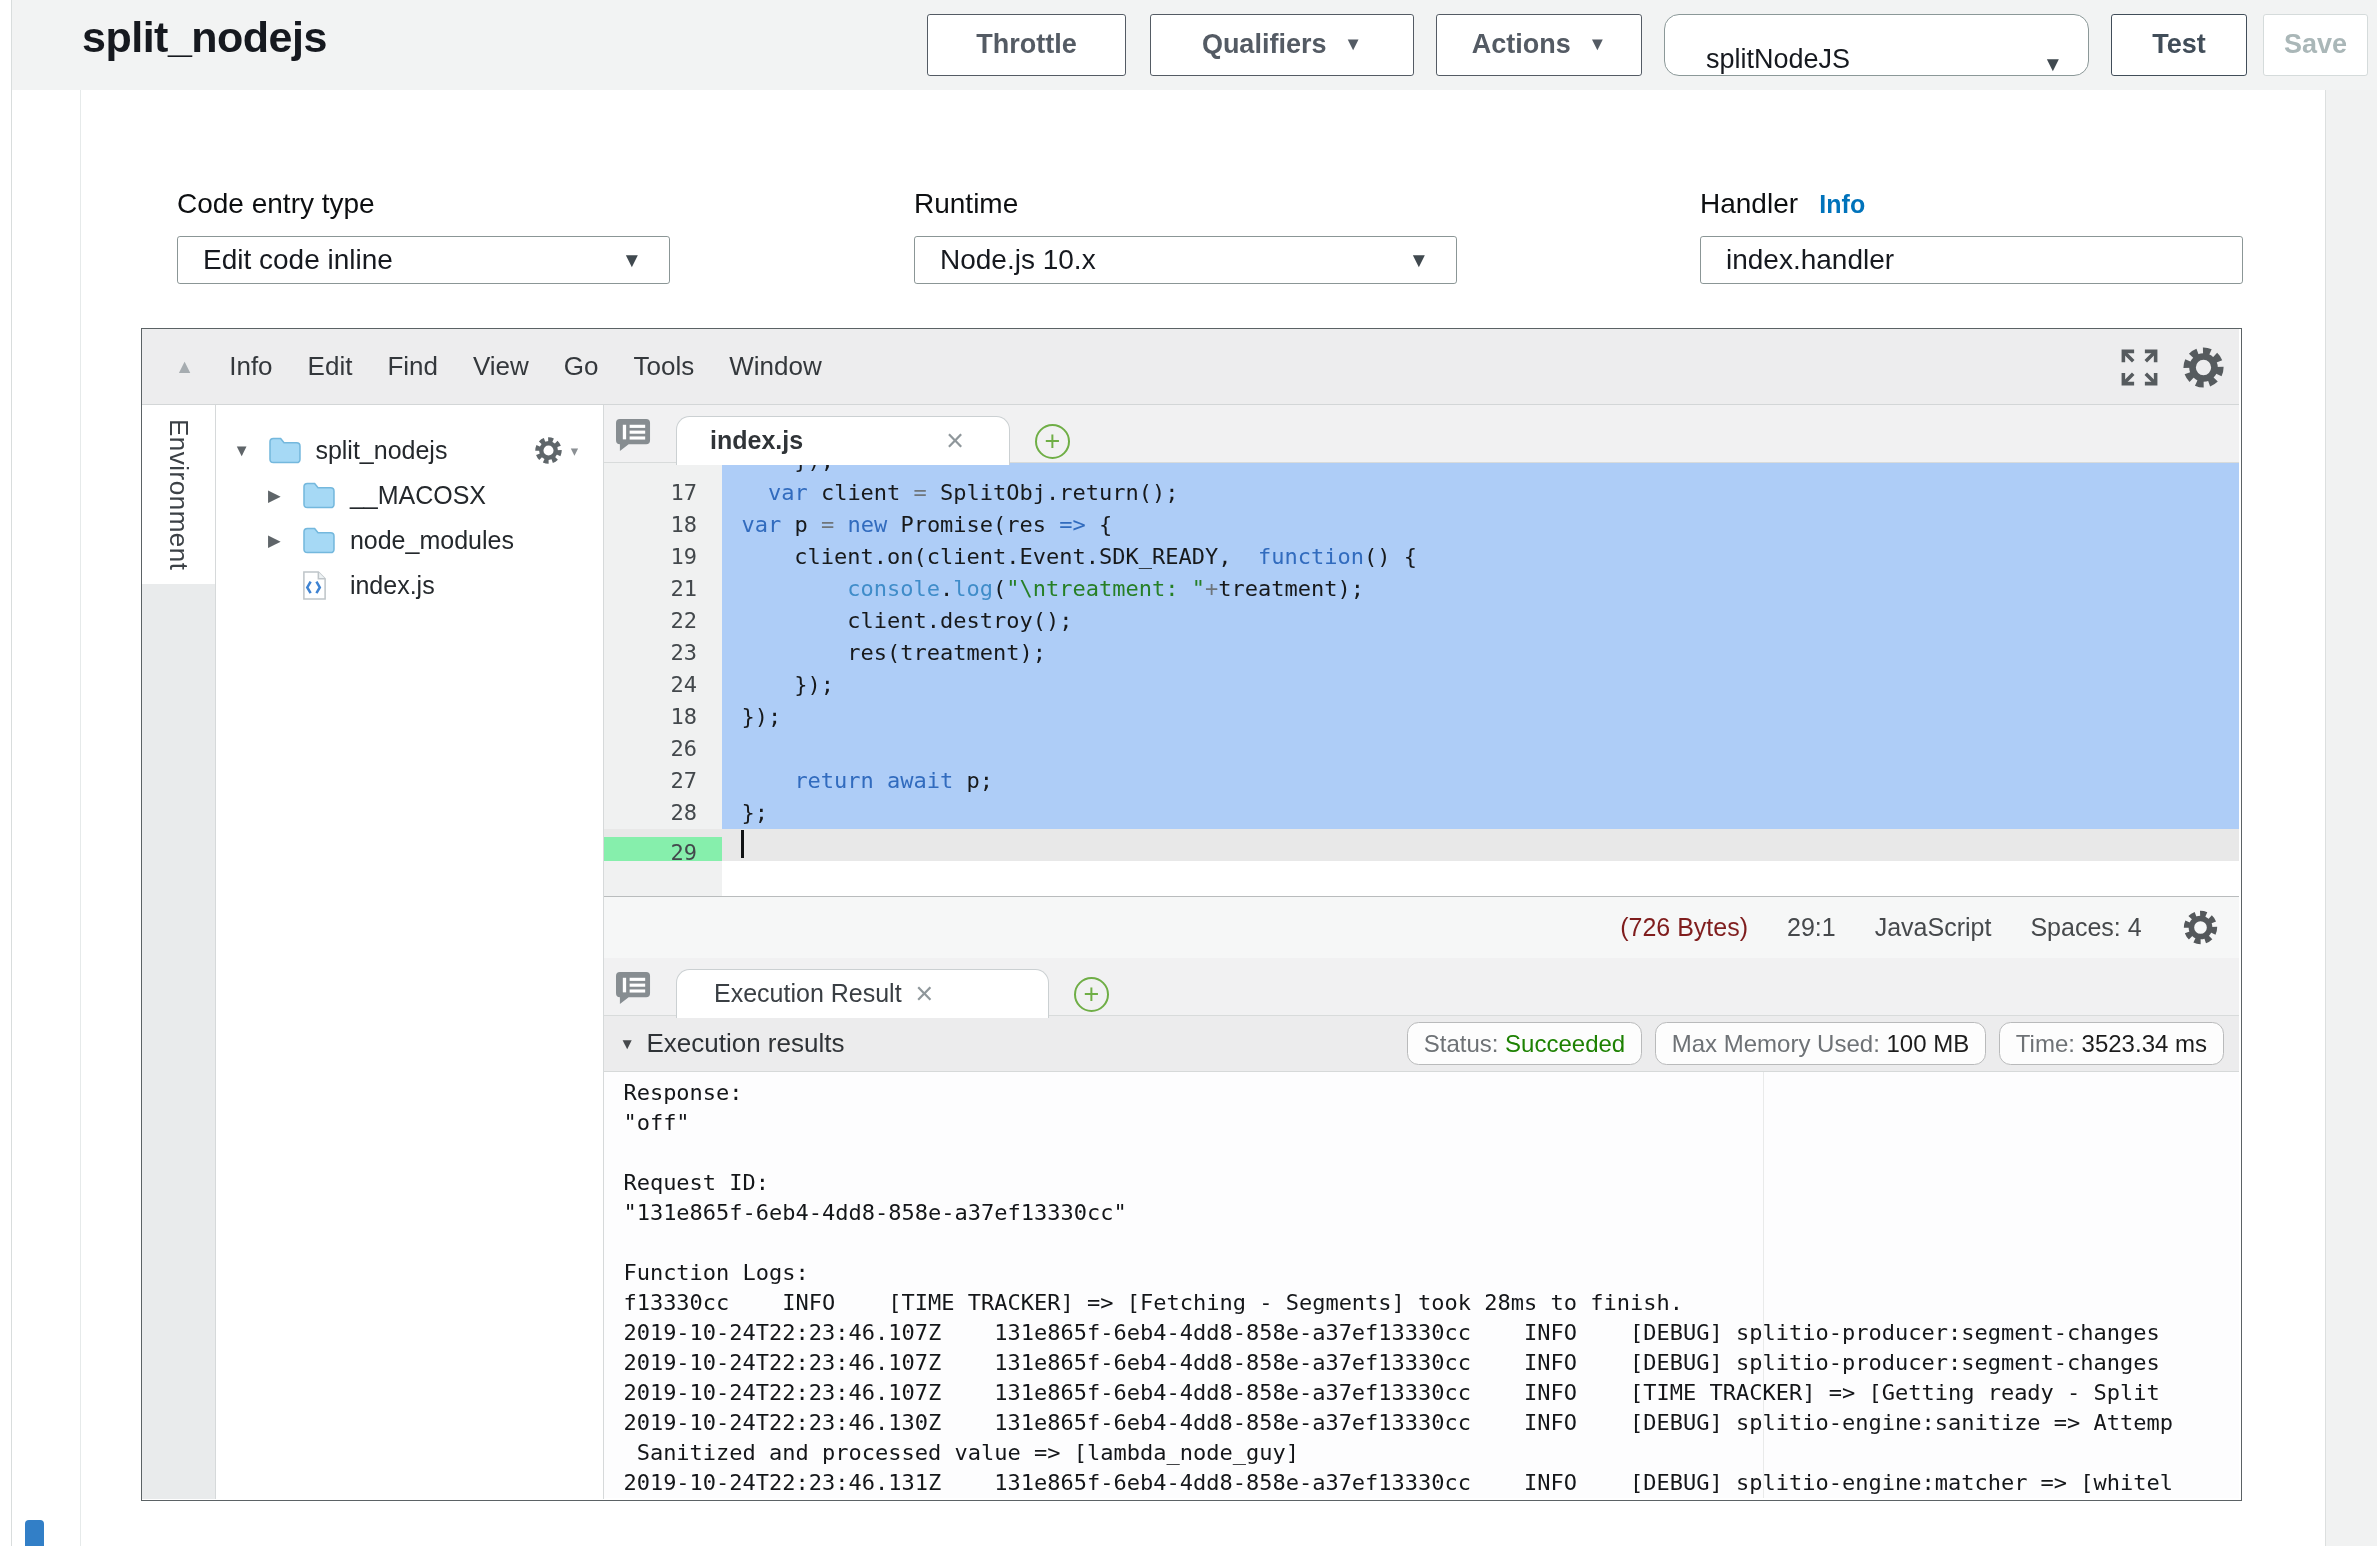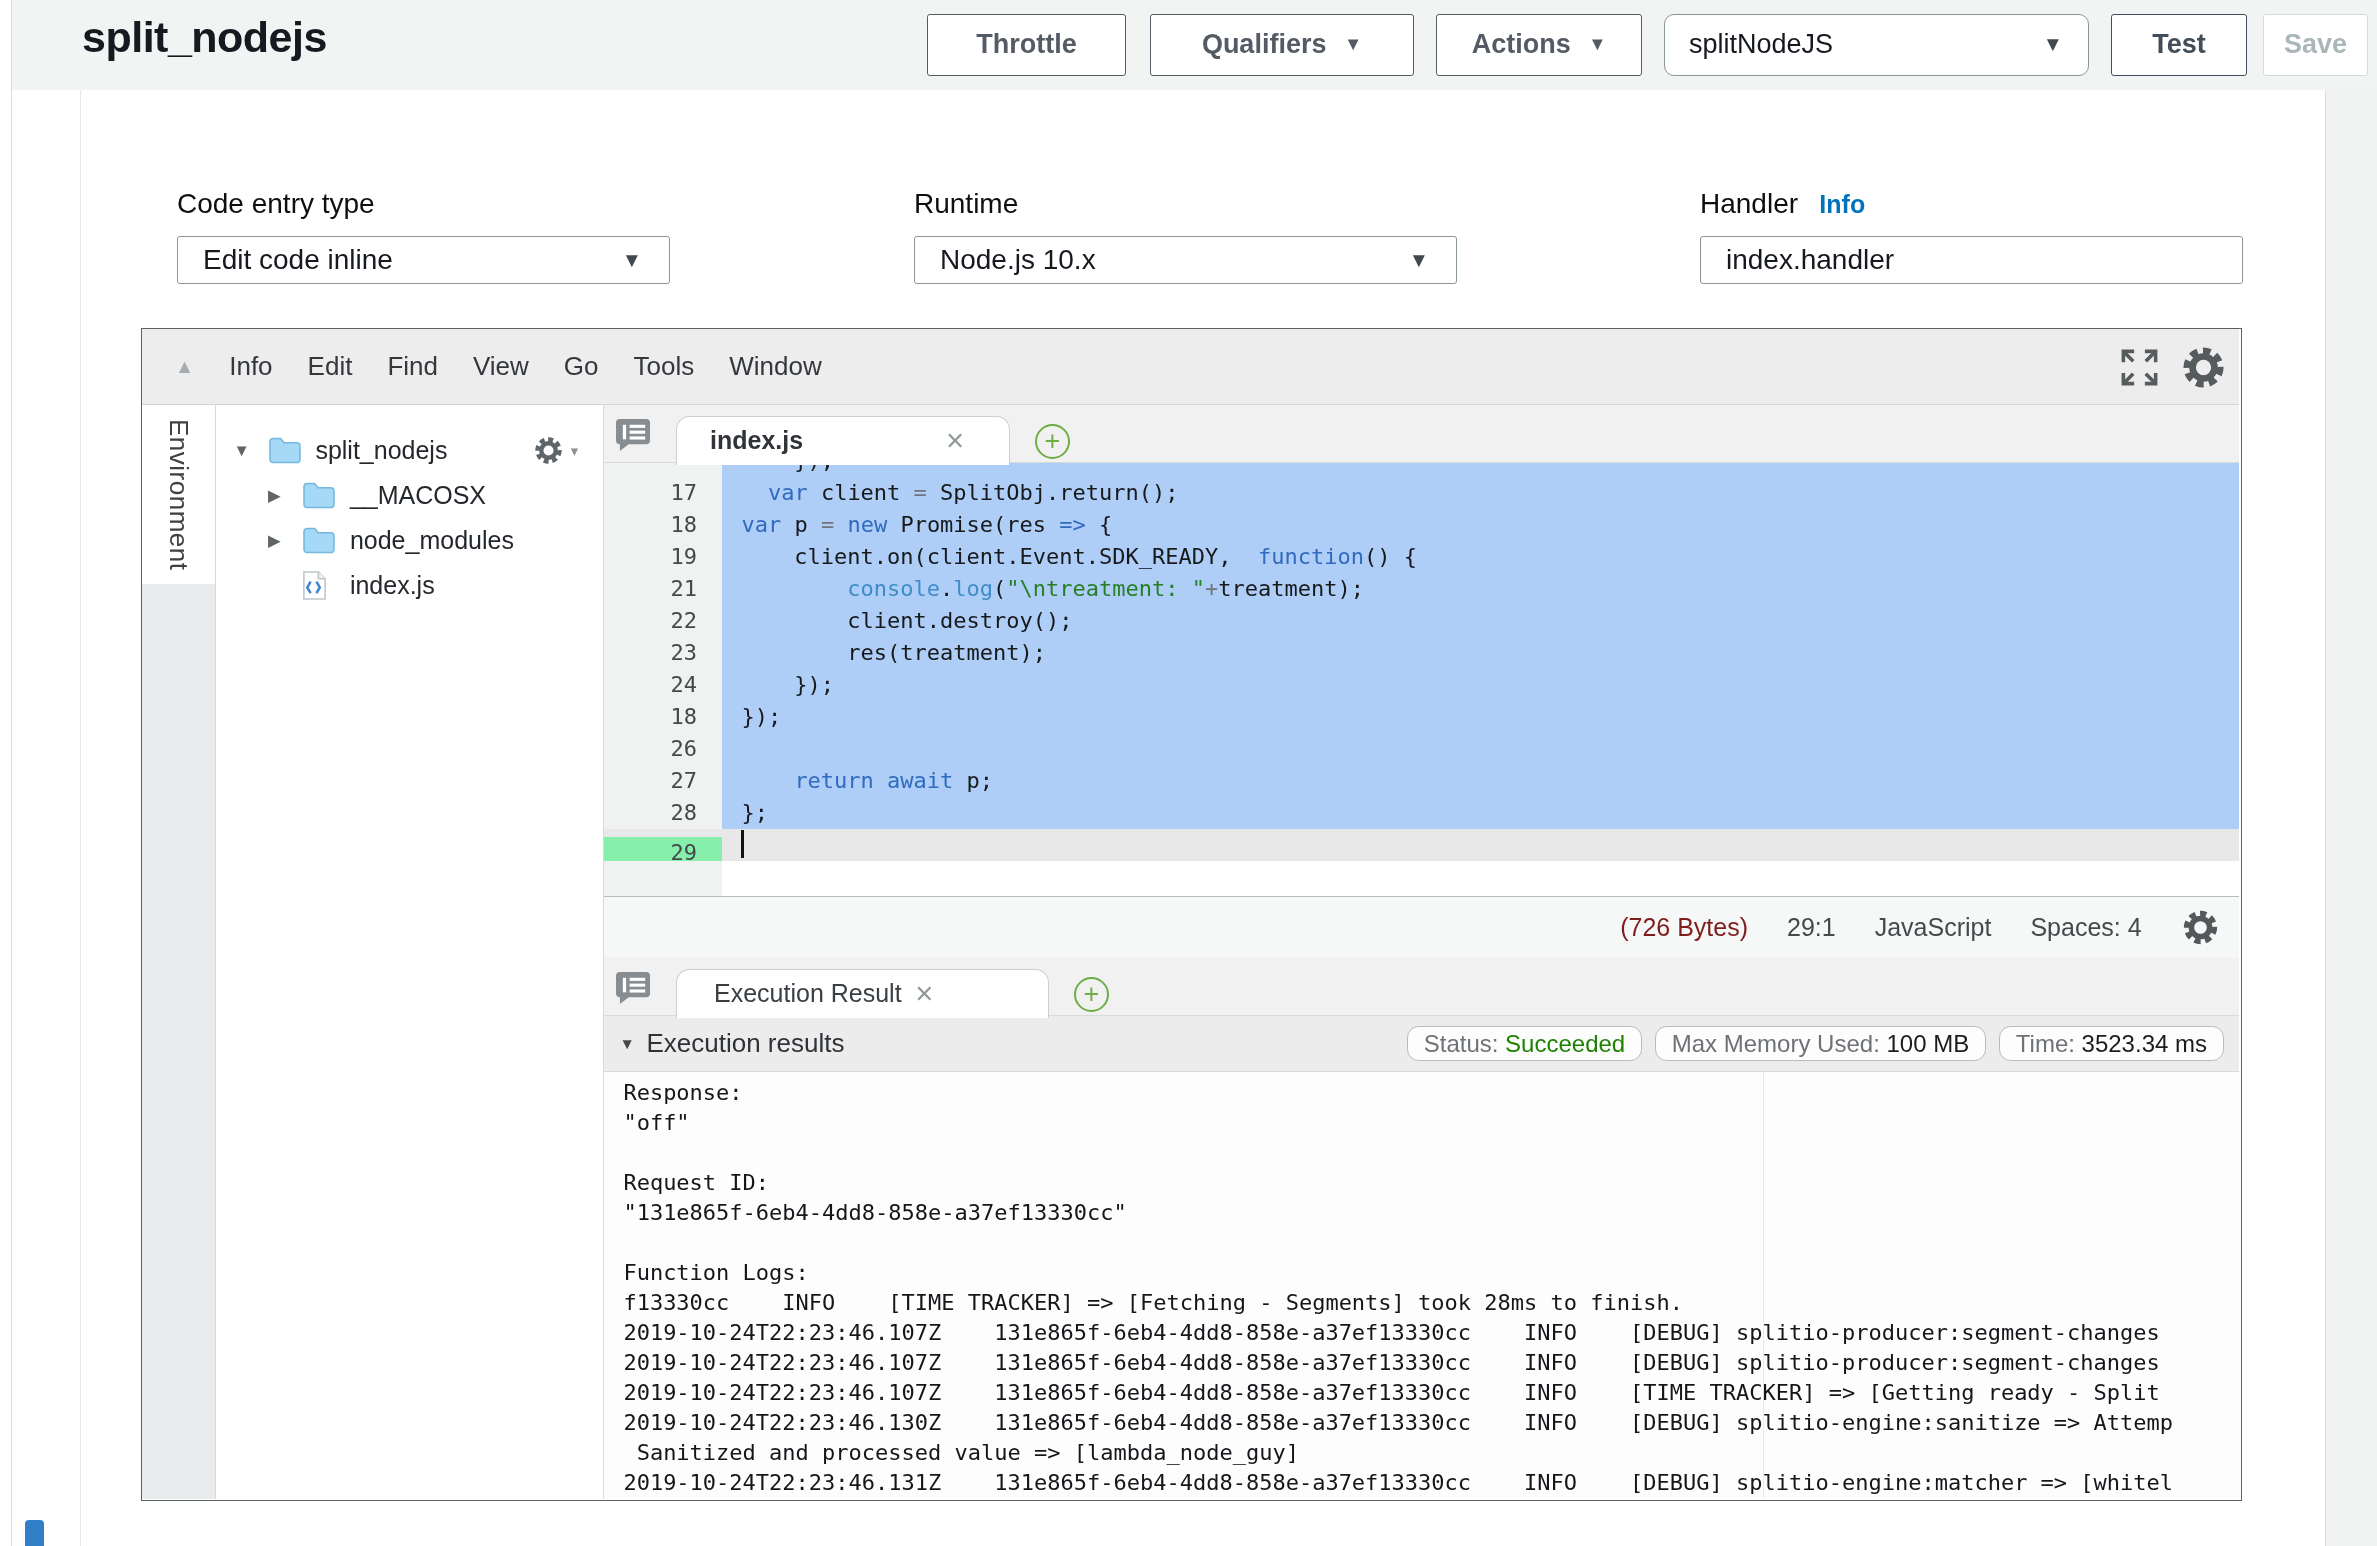--- a/index.html
+++ b/index.html
@@ -18,22 +18,22 @@
   .awsbtn { position:absolute; top:13.6px; height:62px; background:#fff; border:1.9px solid #545b64; border-radius:2.9px;
             color:#545b64; font-weight:700; font-size:27px; display:flex; align-items:center; justify-content:center;
             gap:17.5px; cursor:pointer; font-family:inherit; }
   #btn-throttle { left:927px; width:199px; }
   #btn-qualifiers { left:1150px; width:264px; }
   #btn-actions { left:1436px; width:206px; }
   #btn-test { left:2111px; width:136px; border-color:#414d59; color:#414d59; }
   #btn-save { left:2263px; width:105px; border-color:#d5dbdb; color:#aab7b8; cursor:default; }
   .caret { font-size:18.4px; line-height:1; }
   #sel-testevent { position:absolute; left:1664px; top:13.6px; width:425px; height:62px; background:#fff;
-                   border:1.9px solid #8b9898; border-radius:10px; display:flex; align-items:center;
-                   padding:0 24px; font-size:27px; color:#16191f; cursor:pointer; }
+                   border:1.9px solid #8b9898; border-radius:15px; display:flex; align-items:flex-end;
+                   padding:0 41px; font-size:27px; color:#16191f; cursor:pointer; }
   #sel-testevent .caret { position:absolute; right:25px; color:#40494f; font-size:20.4px; }
 
   
   #clipped-heading { position:absolute; left:233px; top:90px; height:10.7px; width:679px; overflow:hidden; }
   #clip-line { margin-top:-42px; white-space:nowrap; line-height:52px; }
   #clip-h { font-size:45px; font-weight:700; color:#16191f; }
   #clip-info { font-size:29px; font-weight:700; color:#0073bb; margin-left:33px; }
 
   
   .flabel { position:absolute; top:188px; font-size:28px; color:#0d0f11; display:flex; gap:21.3px; align-items:baseline; }
@@ -106,21 +106,21 @@
                gap:39px; padding-right:19.4px; font-size:25px; color:#46494c; }
   #st-size { color:#7f1d1d; }
   #st-gear { cursor:pointer; display:flex; }
 
   
   #exec-header { position:absolute; left:462px; top:687px; width:1635px; height:56px; background:#ececed;
                  border-bottom:1px solid #d6d9d9; display:flex; align-items:center; padding:0 15.5px; }
   #exec-toggle { display:flex; align-items:center; gap:11.6px; font-size:26px; color:#2f3337; cursor:pointer; }
   #exec-tri { font-size:15.5px; color:#46494c; }
   #badges { margin-left:auto; display:flex; gap:13.6px; }
-  .badge { height:35px; border:1.9px solid #b9babb; border-radius:11.6px; background:#fdfdfd; display:flex;
+  .badge { height:43px; border:1.9px solid #b9babb; border-radius:11.6px; background:#fdfdfd; display:flex;
            align-items:center; padding:0 15.5px; font-size:24px; color:#6e7276; white-space:pre; }
   #log-area { position:absolute; left:462px; top:743px; width:1635px; height:426px; background:#fdfdfe;
               overflow:hidden; padding:5.8px 0 0 19.4px; }
   #log-margin { position:absolute; left:1159px; top:0; width:1px; height:426px; background:#e9eaea; }
   .logline { position:relative; height:30px; font-family:"DejaVu Sans Mono",monospace; font-size:22px;
              line-height:30px; color:#141619; white-space:pre; z-index:1; }
 </style>
 </head>
 <body>
 

